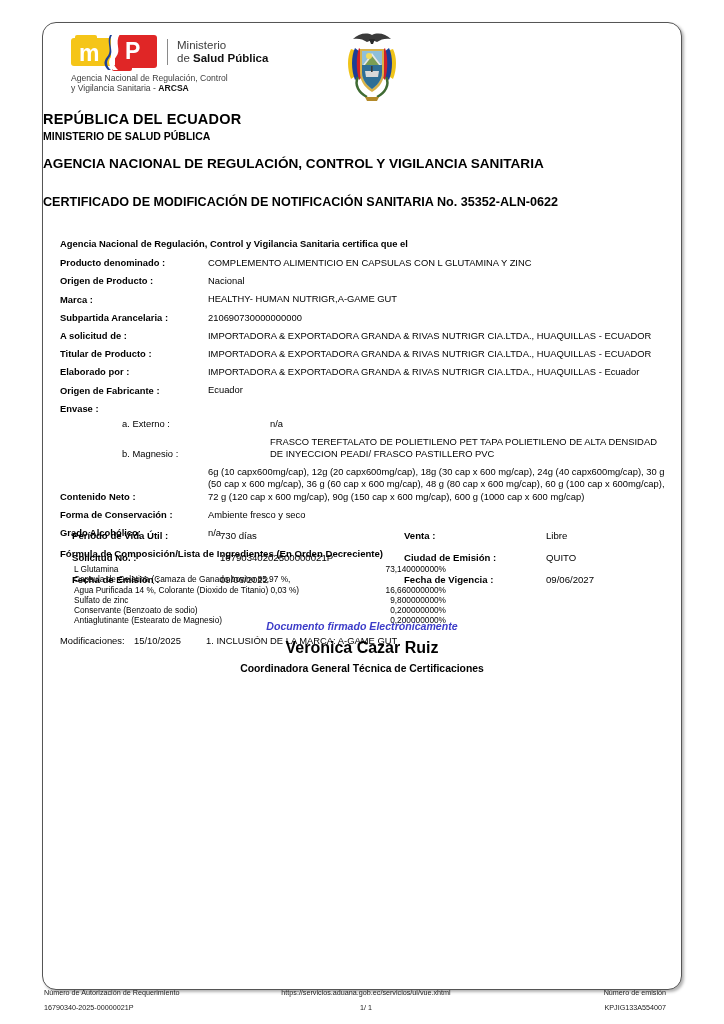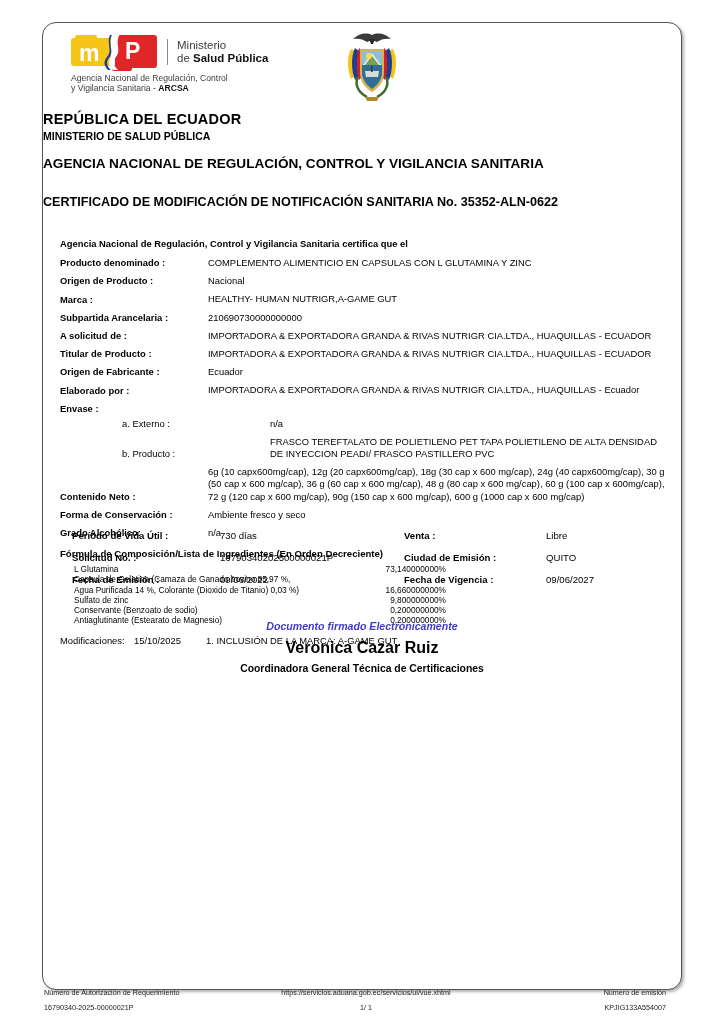--- a/index.html
+++ b/index.html
@@ -343,37 +343,37 @@
     </div>
     <div class="field-row">
       <div class="field-label">A solicitud de :</div>
       <div class="field-value">IMPORTADORA &amp; EXPORTADORA GRANDA &amp; RIVAS NUTRIGR CIA.LTDA., HUAQUILLAS - ECUADOR</div>
     </div>
     <div class="field-row">
       <div class="field-label">Titular de Producto :</div>
       <div class="field-value">IMPORTADORA &amp; EXPORTADORA GRANDA &amp; RIVAS NUTRIGR CIA.LTDA., HUAQUILLAS - ECUADOR</div>
     </div>
     <div class="field-row">
+      <div class="field-label">Elaborado por :</div>
+      <div class="field-value">IMPORTADORA &amp; EXPORTADORA GRANDA &amp; RIVAS NUTRIGR CIA.LTDA., HUAQUILLAS - Ecuador</div>
+    </div>
+    <div class="field-row">
       <div class="field-label">Origen de Fabricante :</div>
       <div class="field-value">Ecuador</div>
-    </div>
-    <div class="field-row">
-      <div class="field-label">Elaborado por :</div>
-      <div class="field-value">IMPORTADORA &amp; EXPORTADORA GRANDA &amp; RIVAS NUTRIGR CIA.LTDA., HUAQUILLAS - Ecuador</div>
     </div>
     <div class="field-row tight">
       <div class="field-label">Envase :</div>
       <div class="field-value"></div>
     </div>
     <div class="field-row">
       <div class="field-label indent">a. Externo :</div>
       <div class="field-value">n/a</div>
     </div>
     <div class="field-row">
-      <div class="field-label indent">b. Producto :</div>
+      <div class="field-label indent">b. Magnesio :</div>
       <div class="field-value">FRASCO TEREFTALATO DE POLIETILENO PET TAPA POLIETILENO DE ALTA DENSIDAD DE INYECCION PEADI/ FRASCO PASTILLERO PVC</div>
     </div>
     <div class="field-row">
       <div class="field-label">Contenido Neto :</div>
       <div class="field-value">6g (10 capx600mg/cap), 12g (20 capx600mg/cap), 18g (30 cap x 600 mg/cap), 24g (40 capx600mg/cap), 30 g (50 cap x 600 mg/cap), 36 g (60 cap x 600 mg/cap), 48 g (80 cap x 600 mg/cap), 60 g (100 cap x 600mg/cap), 72 g (120 cap x 600 mg/cap), 90g (150 cap x 600 mg/cap), 600 g (1000 cap x 600 mg/cap)</div>
     </div>
     <div class="field-row">
       <div class="field-label">Forma de Conservación :</div>
       <div class="field-value">Ambiente fresco y seco</div>
     </div>

